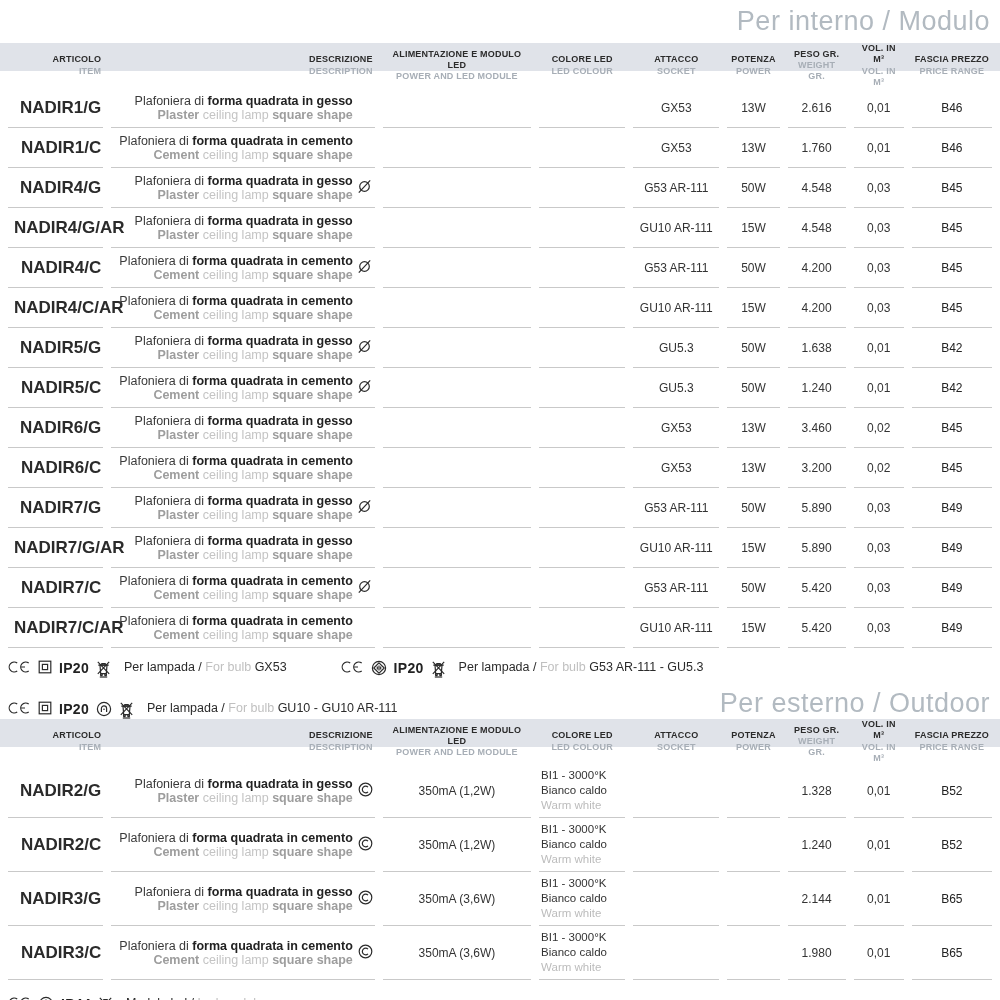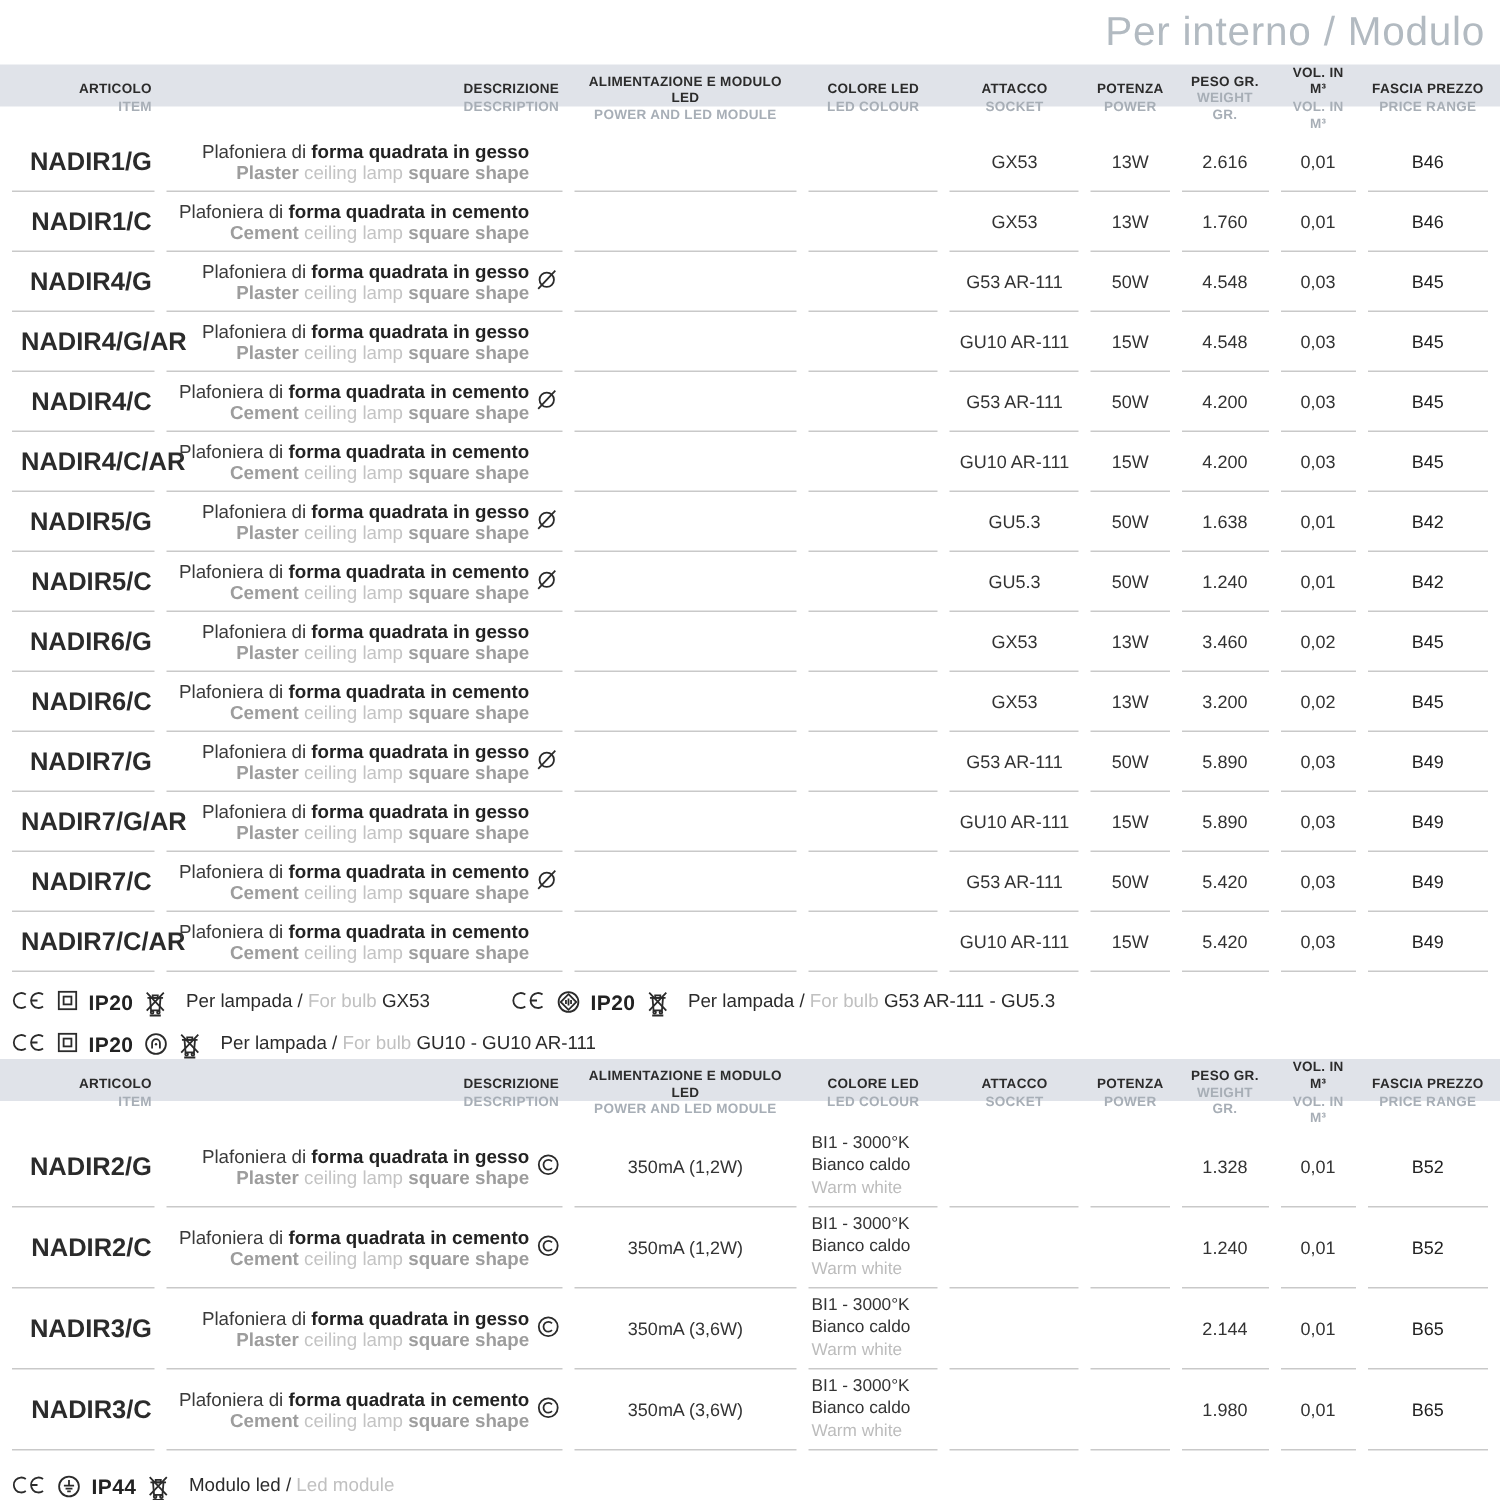--- a/index.html
+++ b/index.html
@@ -409,20 +409,21 @@
             <path d="M4,5.2 L4.7,13.6 H10.3 L11,5.2 Z" fill="none" stroke="#2b2b2b" stroke-width="1.2"></path>
             <path d="M2.3,5.2 H12.7 M5.8,5.2 V3.6 H9.2 V5.2" fill="none" stroke="#2b2b2b" stroke-width="1.2"></path>
             <circle cx="5.4" cy="14.8" r="0.9" fill="none" stroke="#2b2b2b" stroke-width="1.2"></circle>
             <circle cx="9.6" cy="14.8" r="0.9" fill="none" stroke="#2b2b2b" stroke-width="1.2"></circle>
             <path d="M1.8,1.8 L13.2,13.8 M13.2,1.8 L1.8,13.8" fill="none" stroke="#2b2b2b" stroke-width="1.2"></path>
             <path d="M3.8,17 H11.2" fill="none" stroke="#2b2b2b" stroke-width="1.2"></path>
           </svg>
         </span>
         <span class="cert-text"><span>Per lampada / </span><span class="lt">For bulb </span><span>GU10 - GU10 AR-111</span></span>
       </div>
+    <div class="section-title">Per esterno / Outdoor</div>
   </div>
 </div>
 
 <table class="outdoor">
   <colgroup>
       <col class="c1">
       <col class="c2">
       <col class="c3">
       <col class="c4">
       <col class="c5">

